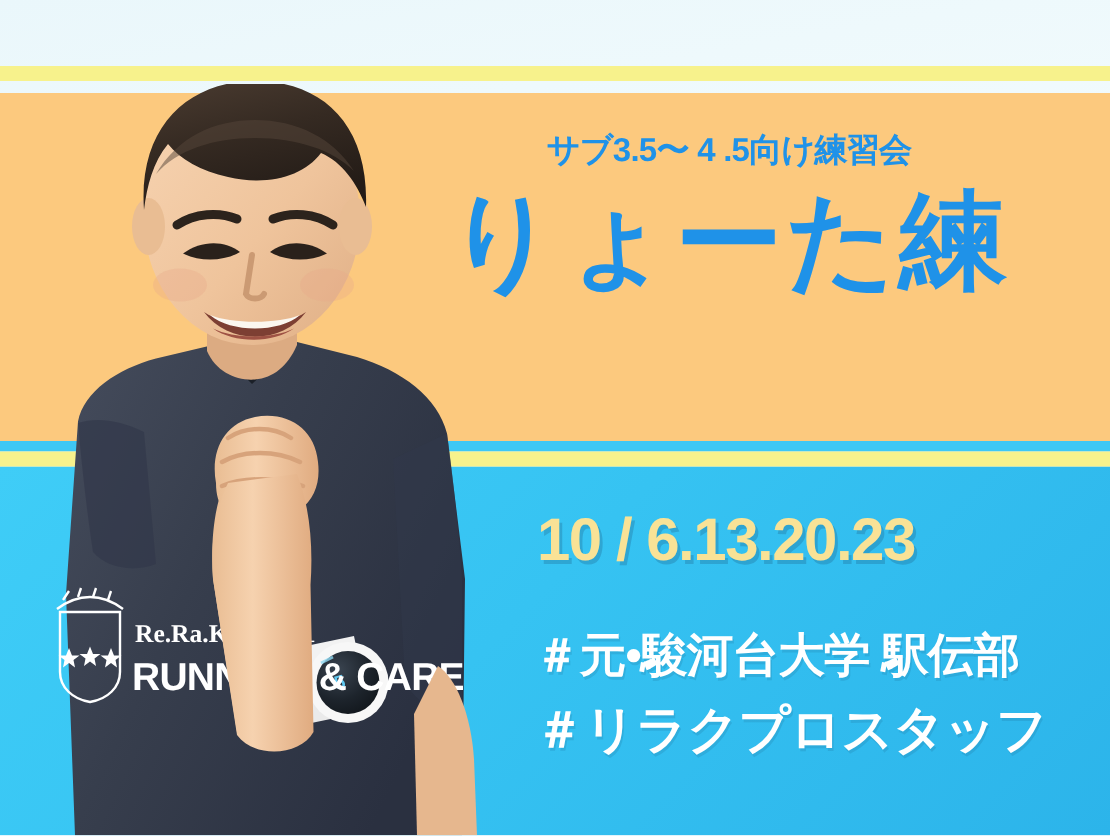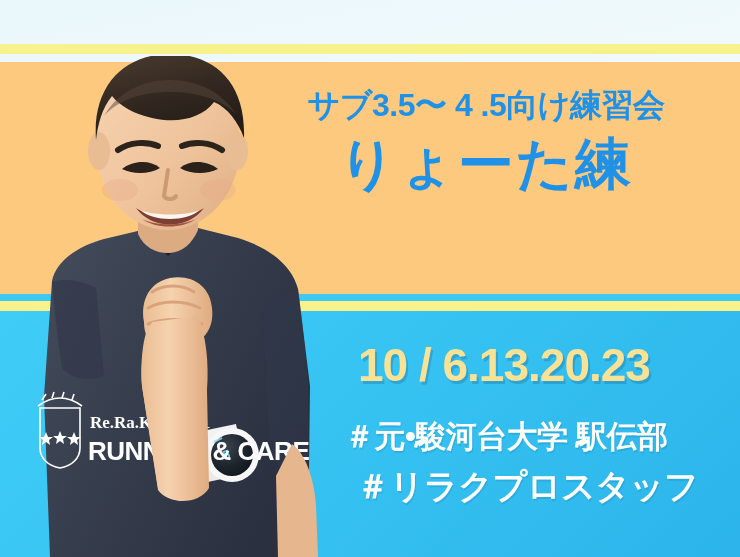--- a/index.html
+++ b/index.html
@@ -37,37 +37,37 @@
     background:linear-gradient(135deg,#3fcdf7 0%,#36c3f2 45%,#2cb4ea 100%);
     z-index:1;
   }
 
   
   .headline-wrap {
     position:absolute; left:236px; top:88px; width:500px;
     z-index:6; text-align:center;
   }
   .headline-sub {
-    font-size:32px; font-weight:bold; color:#1f92e8;
+    font-size:22px; font-weight:bold; color:#1f92e8;
     letter-spacing:-0.5px; line-height:1.1; white-space:nowrap;
   }
   .headline-main {
     margin-top:12px;
-    font-size:56px; font-weight:bold; color:#1f92e8;
+    font-size:72px; font-weight:bold; color:#1f92e8;
     letter-spacing:2px; line-height:1.05; white-space:nowrap;
   }
 
   .date-line {
     position:absolute; left:358px; top:338px; z-index:6;
-    font-size:46px; font-weight:bold; color:#f9e296;
+    font-size:40px; font-weight:bold; color:#f9e296;
     letter-spacing:-1px; white-space:nowrap;
     text-shadow:2px 3px 0 rgba(30,100,140,0.30);
   }
   .hash-line1 {
-    position:absolute; left:344px; top:416px; z-index:6;
+    position:absolute; left:356px; top:416px; z-index:6;
     font-size:31px; font-weight:bold; color:#ffffff;
     letter-spacing:-0.5px; white-space:nowrap;
     text-shadow:1px 2px 0 rgba(30,100,140,0.18);
     text-align:center;
   }
   .hash-line2 {
     position:absolute; left:356px; top:464px; z-index:6;
     font-size:34px; font-weight:bold; color:#ffffff;
     letter-spacing:-0.5px; white-space:nowrap;
     text-shadow:1px 2px 0 rgba(30,100,140,0.18);

